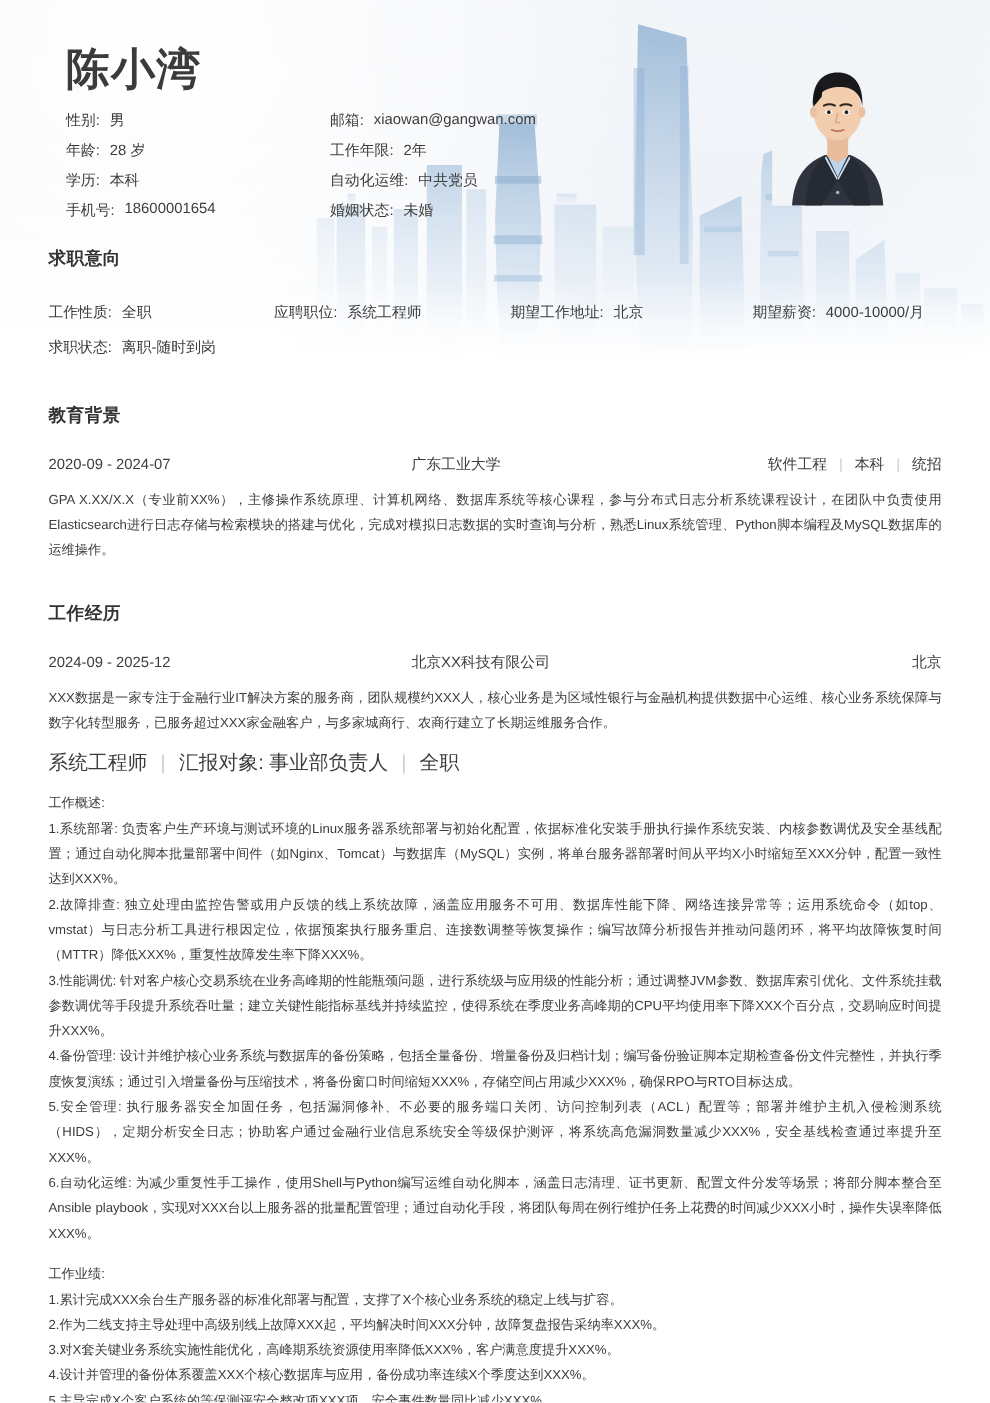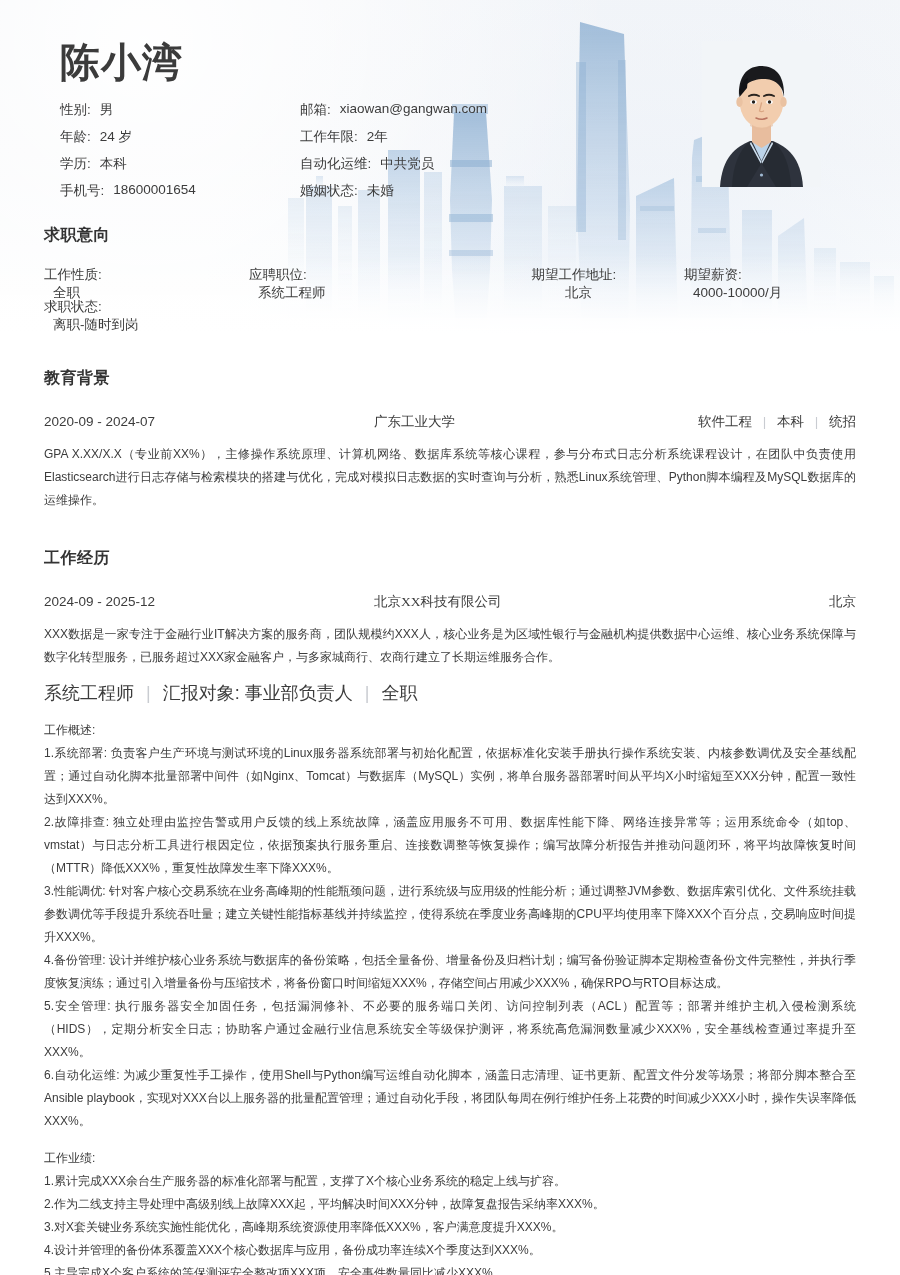--- a/index.html
+++ b/index.html
@@ -105,37 +105,37 @@
   }
 
   .intent-block { margin-top: 22px; }
   .intent-row {
     display: flex;
     font-size: 13.5px;
     color: #3c3c3c;
     height: 32px;
     align-items: center;
   }
-  .intent-item { display: flex; white-space: nowrap; flex-direction: column; }
+  .intent-item { display: flex; white-space: nowrap; }
   .intent-item .lbl { color: #3c3c3c; }
   .intent-item .val { color: #3c3c3c; margin-left: 9px; }
   .iw1 { width: 205px; }
   .iw2 { width: 215px; }
   .iw3 { width: 220px; align-items: center; }
 
   
   .exp-head {
     display: flex;
     align-items: baseline;
     font-size: 13.5px;
     color: #3c3c3c;
     margin-top: 24px;
   }
   .exp-date { width: 330px; }
-  .exp-org  { flex: 1; text-align: left; font-family: Liberation Serif, serif; }
+  .exp-org  { flex: 1; text-align: left; }
   .exp-meta { text-align: right; white-space: nowrap; }
   .sep {
     display: inline-block;
     color: #c9ccd1;
     margin: 0 7px;
   }
 
   .body-text {
     font-size: 12px;
     line-height: 23px;
@@ -234,21 +234,21 @@
           <span class="bi-value">男</span>
         </div>
         <div class="bi-col">
           <span class="bi-label">邮箱:</span>
           <span class="bi-value">xiaowan@gangwan.com</span>
         </div>
       </div>
       <div class="bi-row">
         <div class="bi-col left">
           <span class="bi-label">年龄:</span>
-          <span class="bi-value">24 岁</span>
+          <span class="bi-value">28 岁</span>
         </div>
         <div class="bi-col">
           <span class="bi-label">工作年限:</span>
           <span class="bi-value">2年</span>
         </div>
       </div>
       <div class="bi-row">
         <div class="bi-col left">
           <span class="bi-label">学历:</span>
           <span class="bi-value">本科</span>

